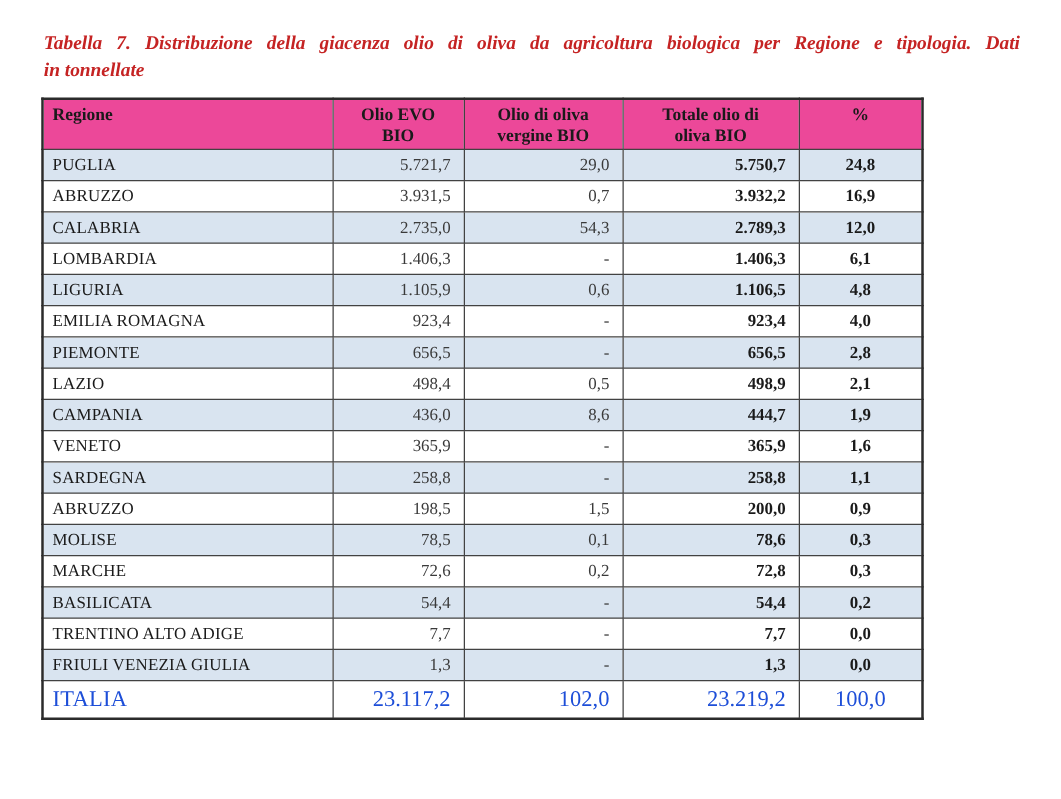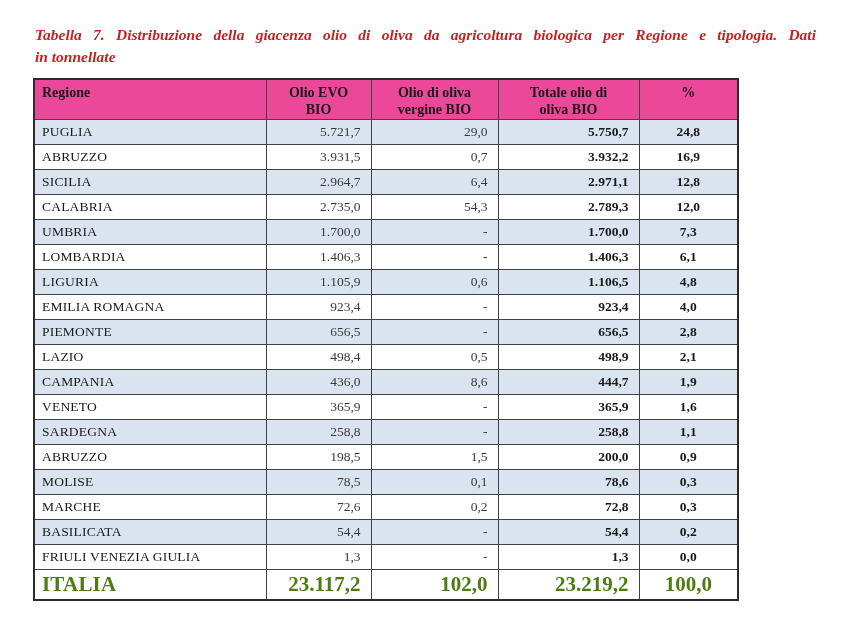--- a/index.html
+++ b/index.html
@@ -89,23 +89,23 @@
   }
   td.c-pct {
     text-align: center;
     font-weight: bold;
   }
   tbody tr.total-row {
     height: 30px;
     background: #ffffff;
   }
   tbody tr.total-row td {
-    color: #4d7c0f;
-    font-weight: bold;
-    font-size: 21px;
+    color: #1d4ed8;
+    font-weight: normal;
+    font-size: 18px;
   }
 </style>
 </head>
 <body>
 
 <div class="caption">
   <div class="t1">Tabella 7. Distribuzione della giacenza olio di oliva da agricoltura biologica per Regione e tipologia. Dati</div>
   <div class="t2">in tonnellate</div>
 </div>
 
@@ -148,41 +148,27 @@
         <td class="c-pct">24,8</td>
       </tr>
       <tr>
         <td class="c-region">ABRUZZO</td>
         <td class="c-evo">3.931,5</td>
         <td class="c-verg">0,7</td>
         <td class="c-tot">3.932,2</td>
         <td class="c-pct">16,9</td>
       </tr>
       <tr>
-        <td class="c-region">SICILIA</td>
-        <td class="c-evo">2.964,7</td>
-        <td class="c-verg">6,4</td>
-        <td class="c-tot">2.971,1</td>
-        <td class="c-pct">12,8</td>
-      </tr>
-      <tr>
         <td class="c-region">CALABRIA</td>
         <td class="c-evo">2.735,0</td>
         <td class="c-verg">54,3</td>
         <td class="c-tot">2.789,3</td>
         <td class="c-pct">12,0</td>
       </tr>
       <tr>
-        <td class="c-region">UMBRIA</td>
-        <td class="c-evo">1.700,0</td>
-        <td class="c-verg">-</td>
-        <td class="c-tot">1.700,0</td>
-        <td class="c-pct">7,3</td>
-      </tr>
-      <tr>
         <td class="c-region">LOMBARDIA</td>
         <td class="c-evo">1.406,3</td>
         <td class="c-verg">-</td>
         <td class="c-tot">1.406,3</td>
         <td class="c-pct">6,1</td>
       </tr>
       <tr>
         <td class="c-region">LIGURIA</td>
         <td class="c-evo">1.105,9</td>
         <td class="c-verg">0,6</td>
@@ -251,20 +237,27 @@
         <td class="c-verg">0,2</td>
         <td class="c-tot">72,8</td>
         <td class="c-pct">0,3</td>
       </tr>
       <tr>
         <td class="c-region">BASILICATA</td>
         <td class="c-evo">54,4</td>
         <td class="c-verg">-</td>
         <td class="c-tot">54,4</td>
         <td class="c-pct">0,2</td>
+      </tr>
+      <tr>
+        <td class="c-region">TRENTINO ALTO ADIGE</td>
+        <td class="c-evo">7,7</td>
+        <td class="c-verg">-</td>
+        <td class="c-tot">7,7</td>
+        <td class="c-pct">0,0</td>
       </tr>
       <tr>
         <td class="c-region">FRIULI VENEZIA GIULIA</td>
         <td class="c-evo">1,3</td>
         <td class="c-verg">-</td>
         <td class="c-tot">1,3</td>
         <td class="c-pct">0,0</td>
       </tr>
       <tr class="total-row">
         <td class="c-region">ITALIA</td>

